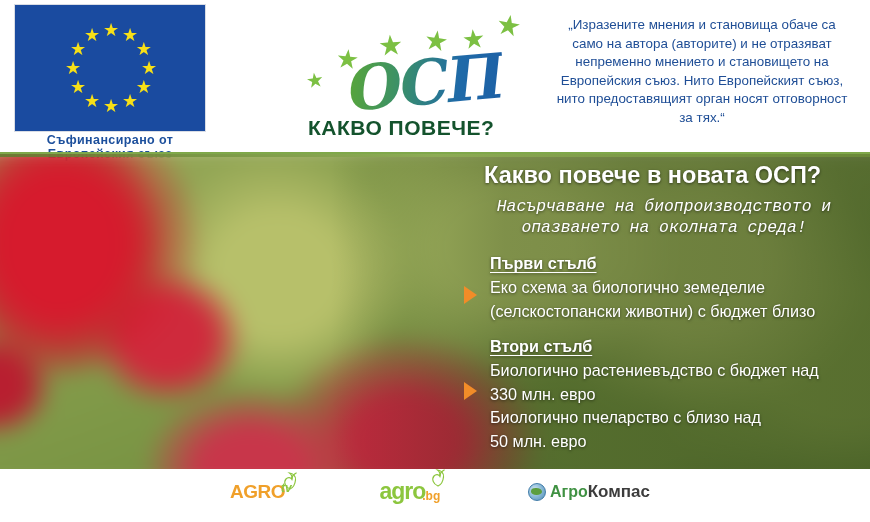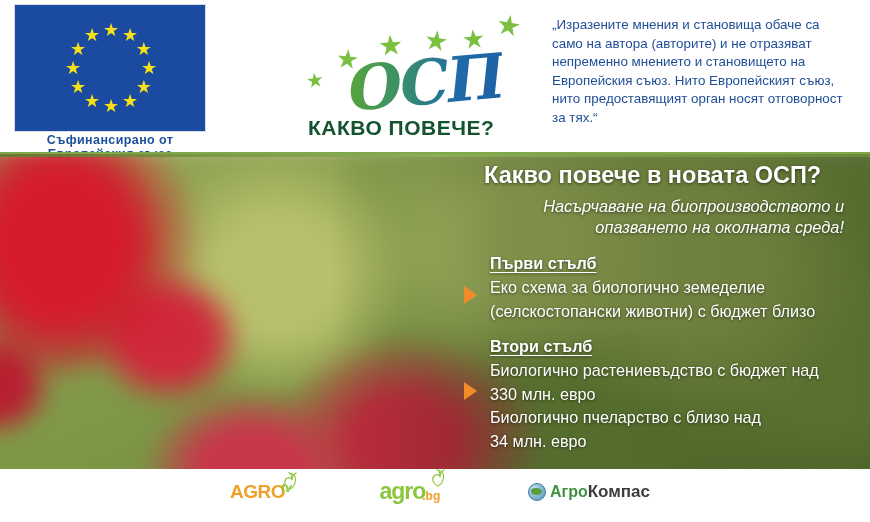--- a/index.html
+++ b/index.html
@@ -110,21 +110,21 @@
     letter-spacing: 0.5px;
     color: #14532d;
   }
 
   
   .disclaimer {
     position: absolute;
     right: 18px;
     top: 16px;
     width: 300px;
-    text-align: left;
+    text-align: center;
     color: #1f4e96;
     font-size: 13.4px;
     line-height: 18.6px;
   }
 
   
   .photo-band {
     position: absolute;
     left: 0;
     top: 152px;
@@ -183,23 +183,24 @@
     font-size: 23.5px;
     font-weight: bold;
     line-height: 30px;
     margin: 0 0 6px 22px;
     text-shadow: 0 1px 3px rgba(0,0,0,0.55);
   }
   .subtitle {
     font-style: italic;
     font-size: 16.4px;
     line-height: 21px;
-    text-align: right;
+    text-align: center;
     margin: 0 18px 16px 22px;
     text-shadow: 0 1px 3px rgba(0,0,0,0.55);
+    font-family: Liberation Mono, monospace;
   }
   .pillar {
     position: relative;
     margin: 0 0 14px 0;
     padding-left: 28px;
   }
   .pillar-head {
     font-size: 16.2px;
     font-weight: bold;
     text-decoration: underline;
@@ -385,21 +386,21 @@
           <div class="pillar-bullet" style="border-left-color: rgb(242, 140, 40);"></div>
           <div class="pillar-line">Еко схема за биологично земеделие</div>
           <div class="pillar-line">(селскостопански животни) с бюджет близо</div>
         </div>
         <div class="pillar">
           <div class="pillar-head">Втори стълб</div>
           <div class="pillar-bullet" style="border-left-color: rgb(242, 140, 40); top: 45px;"></div>
           <div class="pillar-line">Биологично растениевъдство с бюджет над</div>
           <div class="pillar-line">330 млн. евро</div>
           <div class="pillar-line">Биологично пчеларство с близо над</div>
-          <div class="pillar-line">34 млн. евро</div>
+          <div class="pillar-line">50 млн. евро</div>
         </div>
       </div>
   </div>
 
   <div class="footer">
     <div class="footer-logos">
 
       <div class="logo-agrotv">
         <span class="agrotv-main">AGRO</span>
         <span class="agrotv-tv">tv</span>

